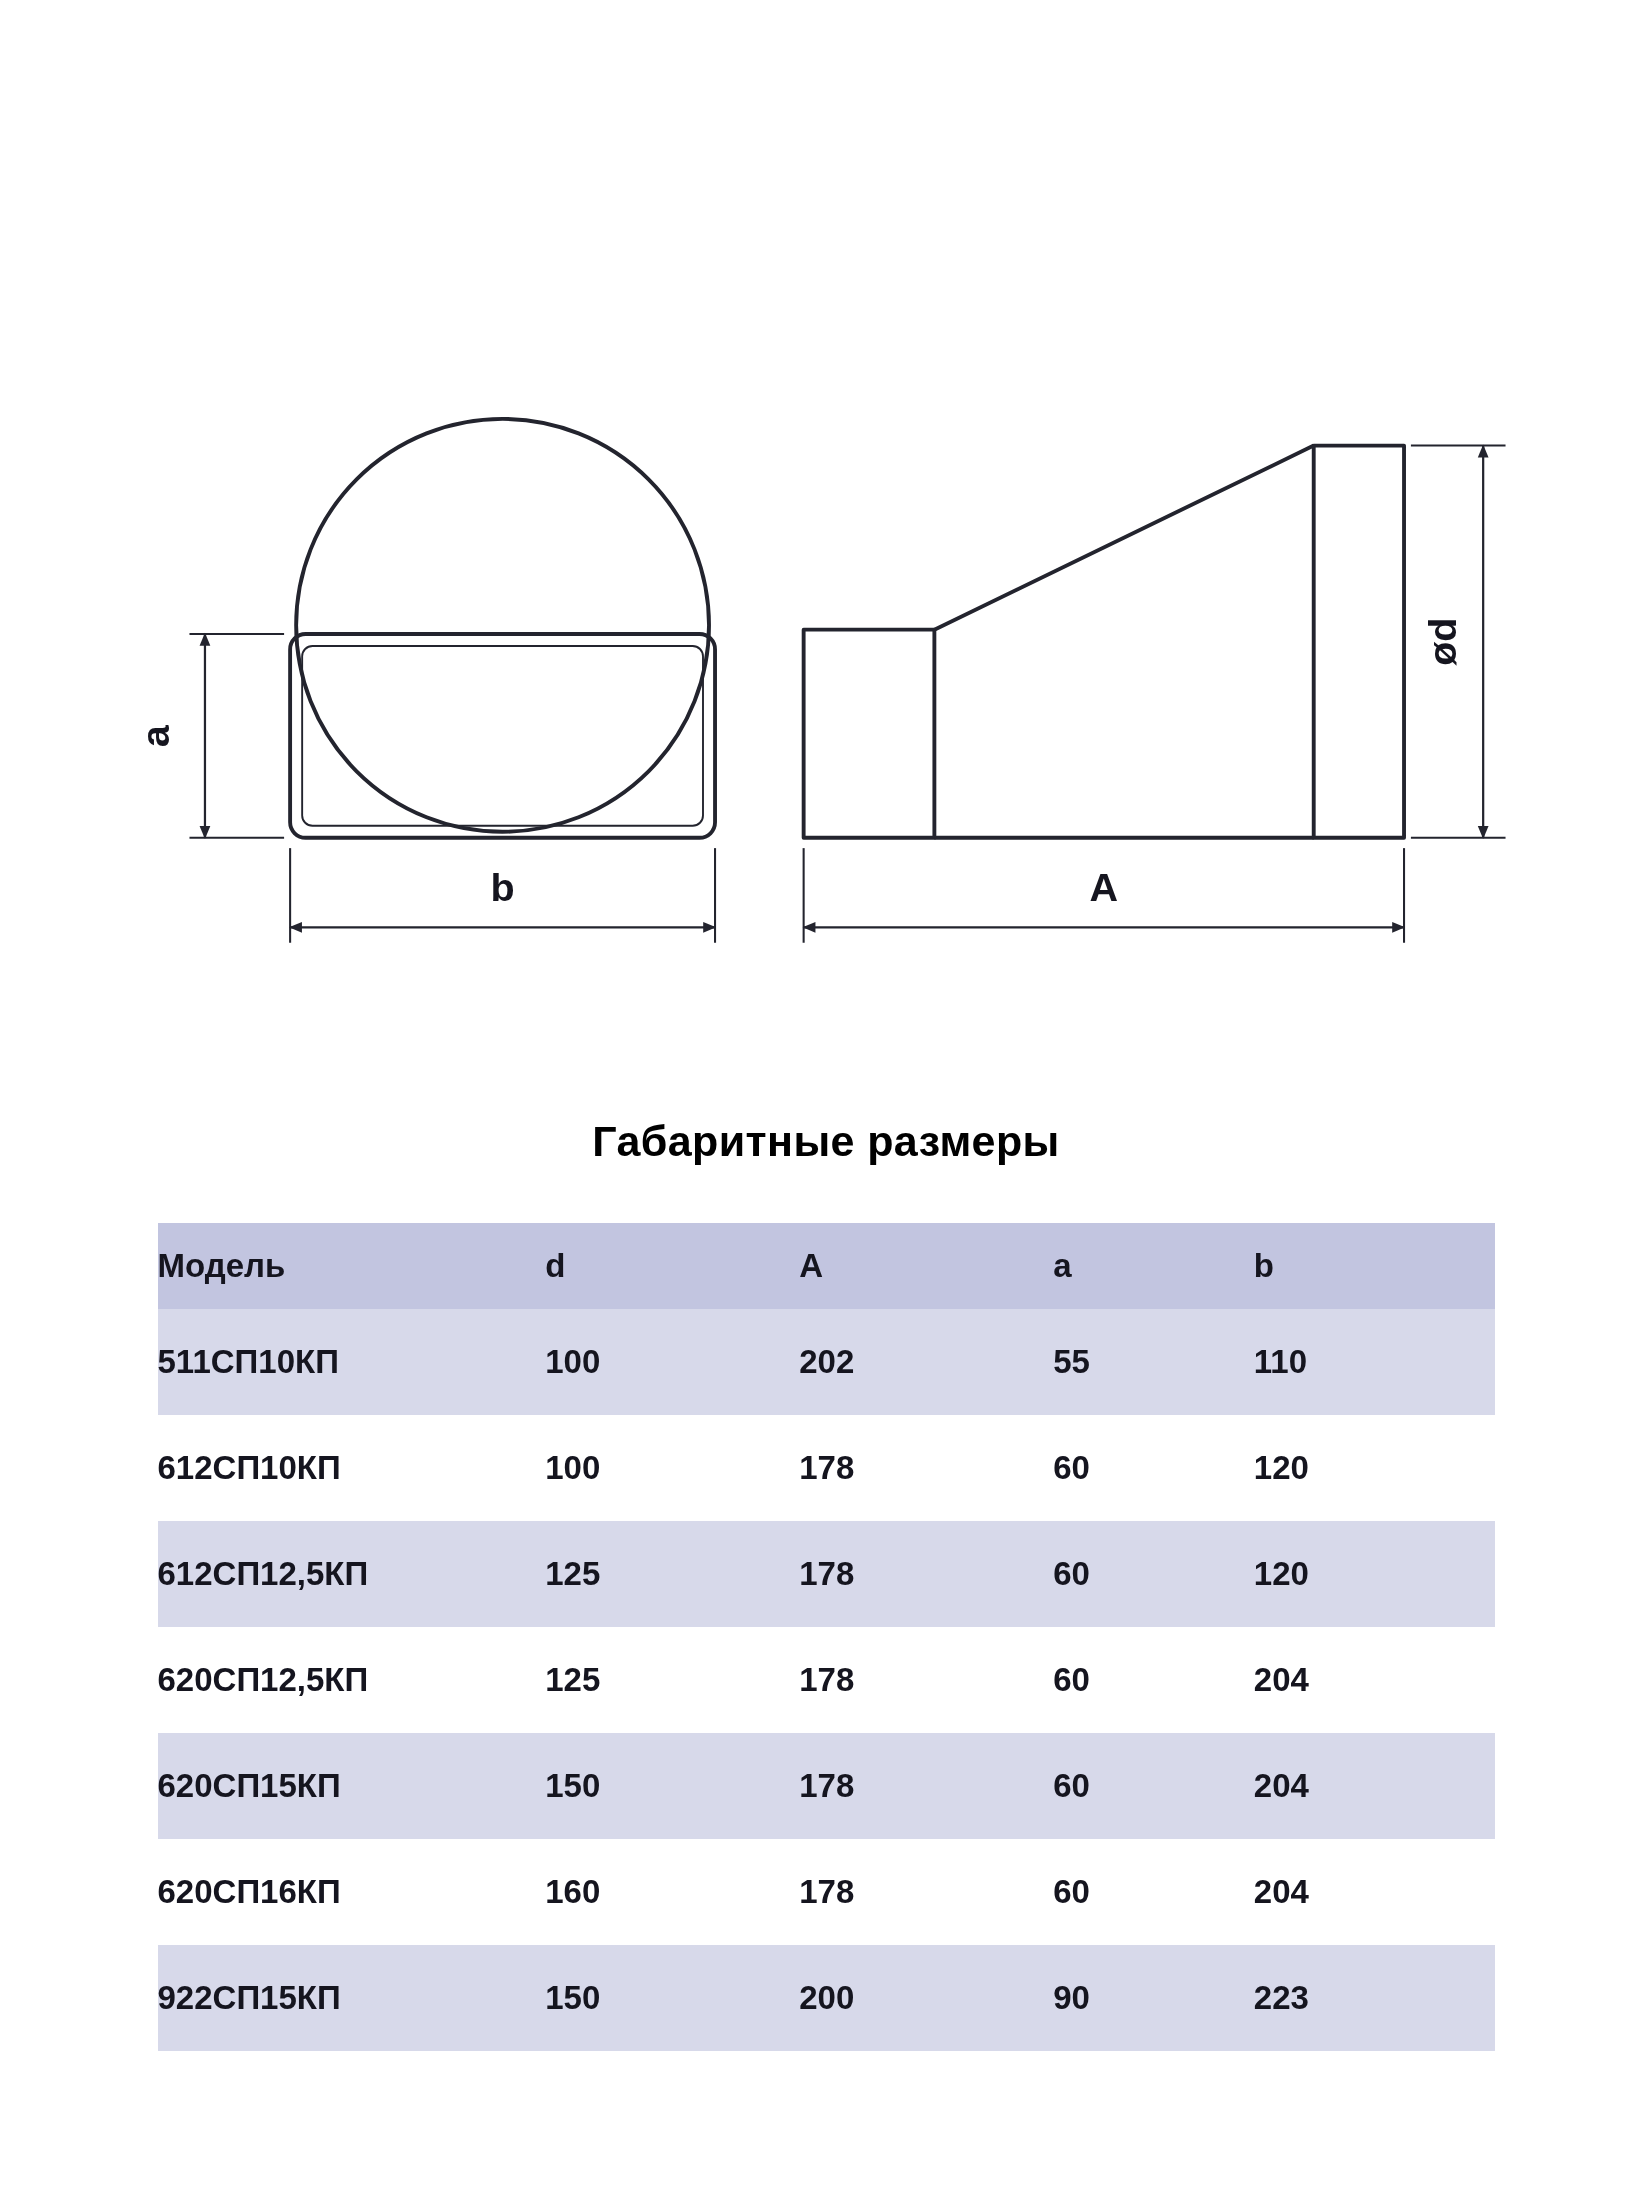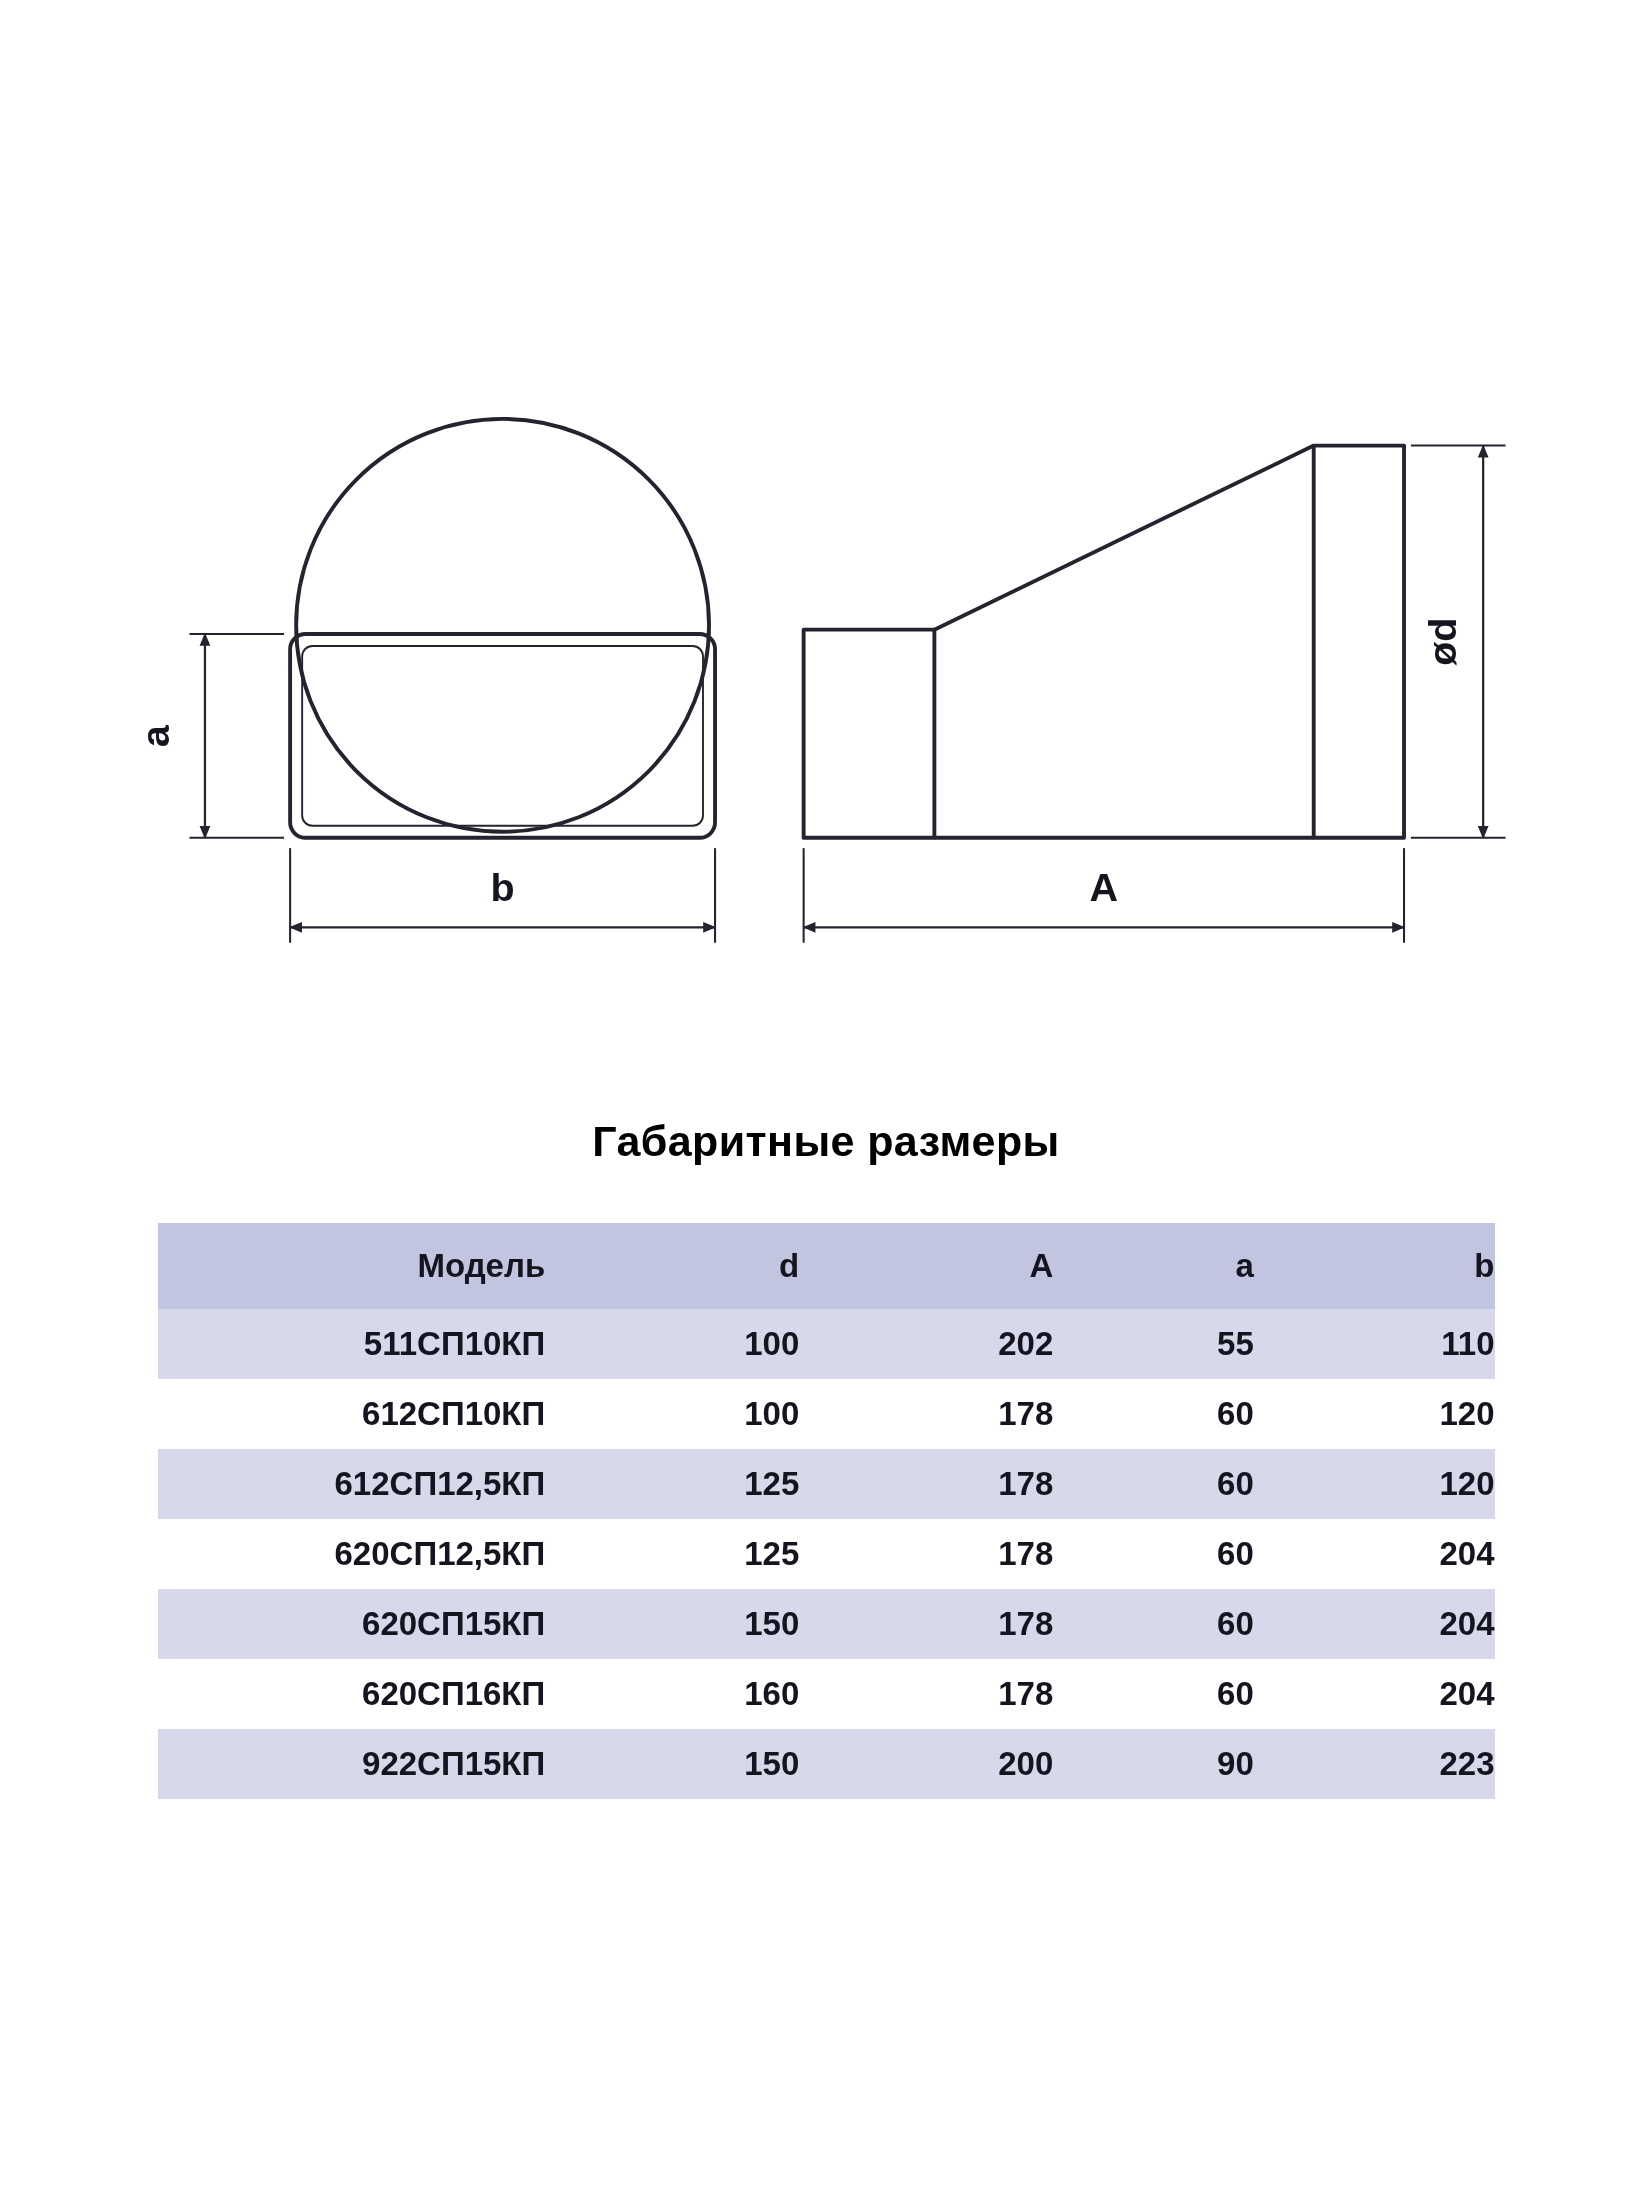--- a/index.html
+++ b/index.html
@@ -45,29 +45,29 @@
     width: 1337px;
     margin: 57px auto 0 auto;
     table-layout: fixed;
   }
   table.dims col.c-model { width: 29%; }
   table.dims col.c-d     { width: 19%; }
   table.dims col.c-A     { width: 19%; }
   table.dims col.c-a     { width: 15%; }
   table.dims col.c-b     { width: 18%; }
   table.dims th, table.dims td {
-    text-align: right;
+    text-align: left;
     vertical-align: middle;
     font-size: 33px;
     font-weight: 700;
     color: #15151f;
     border: none;
   }
   table.dims thead tr { background: #c2c5e0; height: 86px; }
-  table.dims tbody tr { background: #ffffff; height: 70px; }
+  table.dims tbody tr { background: #ffffff; height: 106px; }
   table.dims tbody tr.r-alt { background: #d7d9ea; }
 </style>
 </head>
 <body>
 
 <div class="page">
 
   <svg class="diagram" width="1652" height="1015" viewBox="0 0 1920 1180" xmlns="http://www.w3.org/2000/svg">
     <defs>
       <marker id="arr" viewBox="0 0 12 12" refX="11" refY="6" markerWidth="28" markerHeight="15" markerUnits="userSpaceOnUse" orient="auto-start-reverse">

